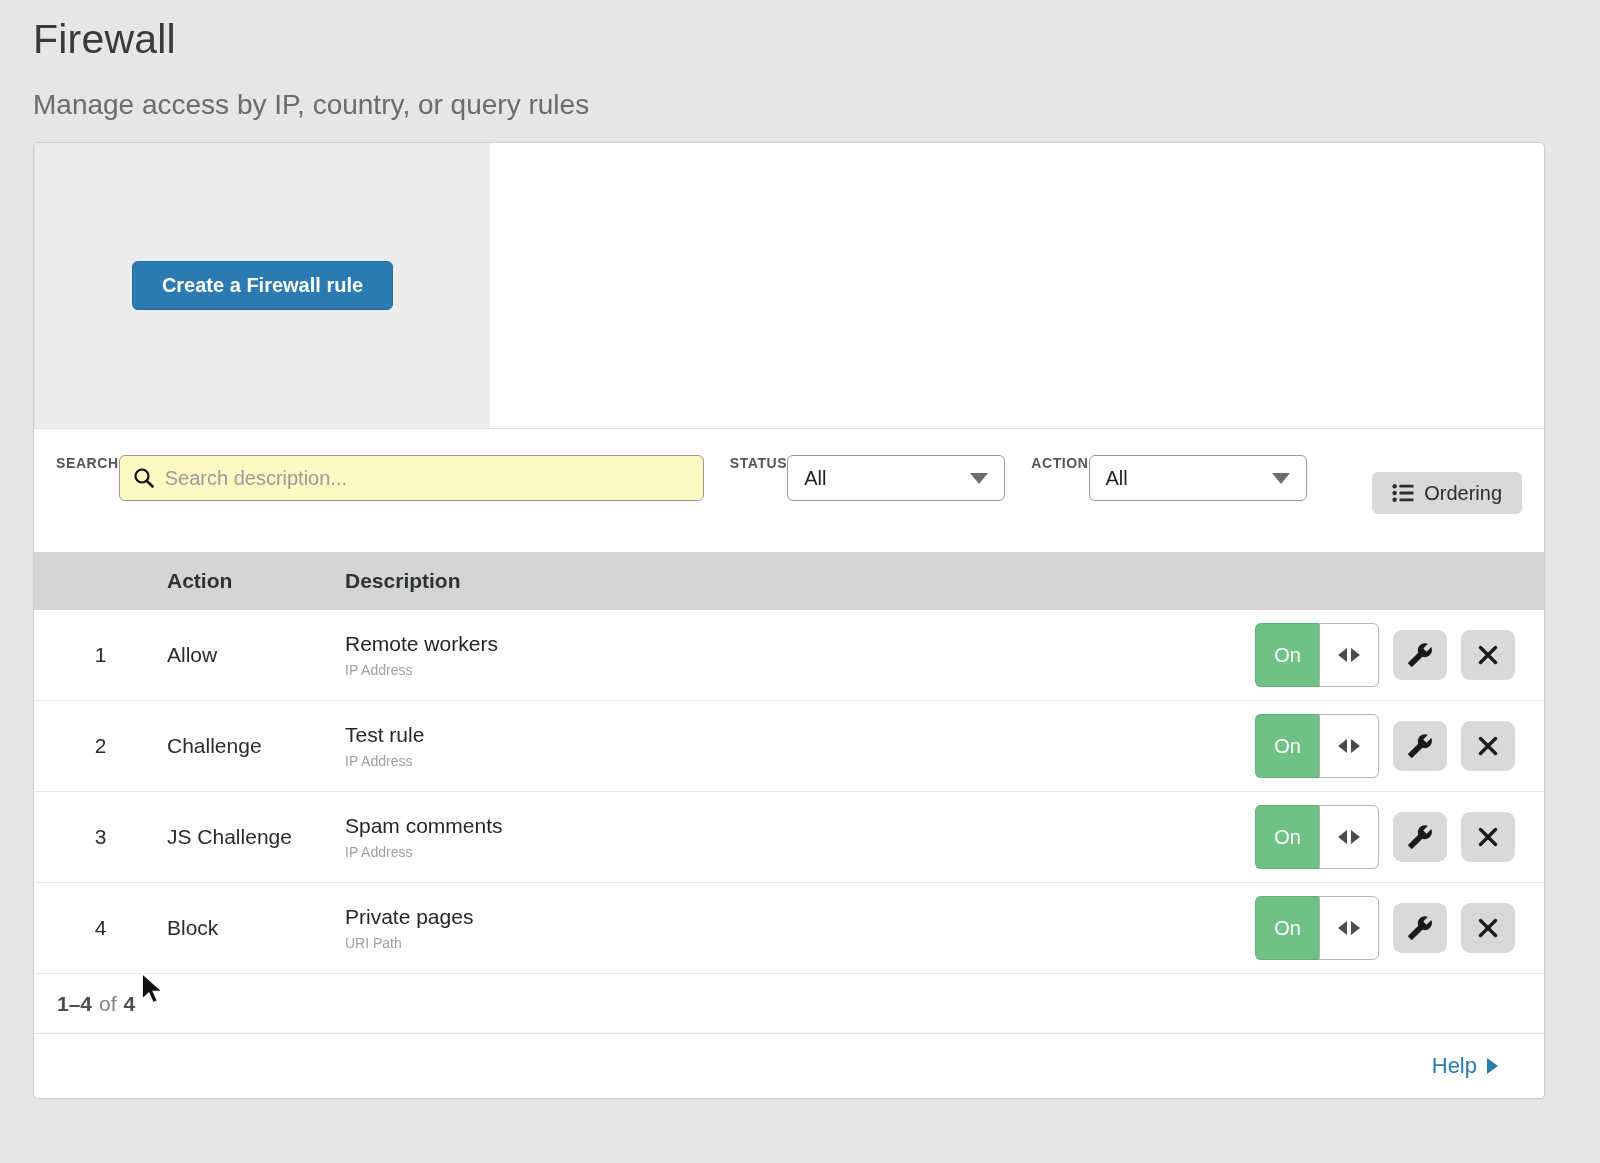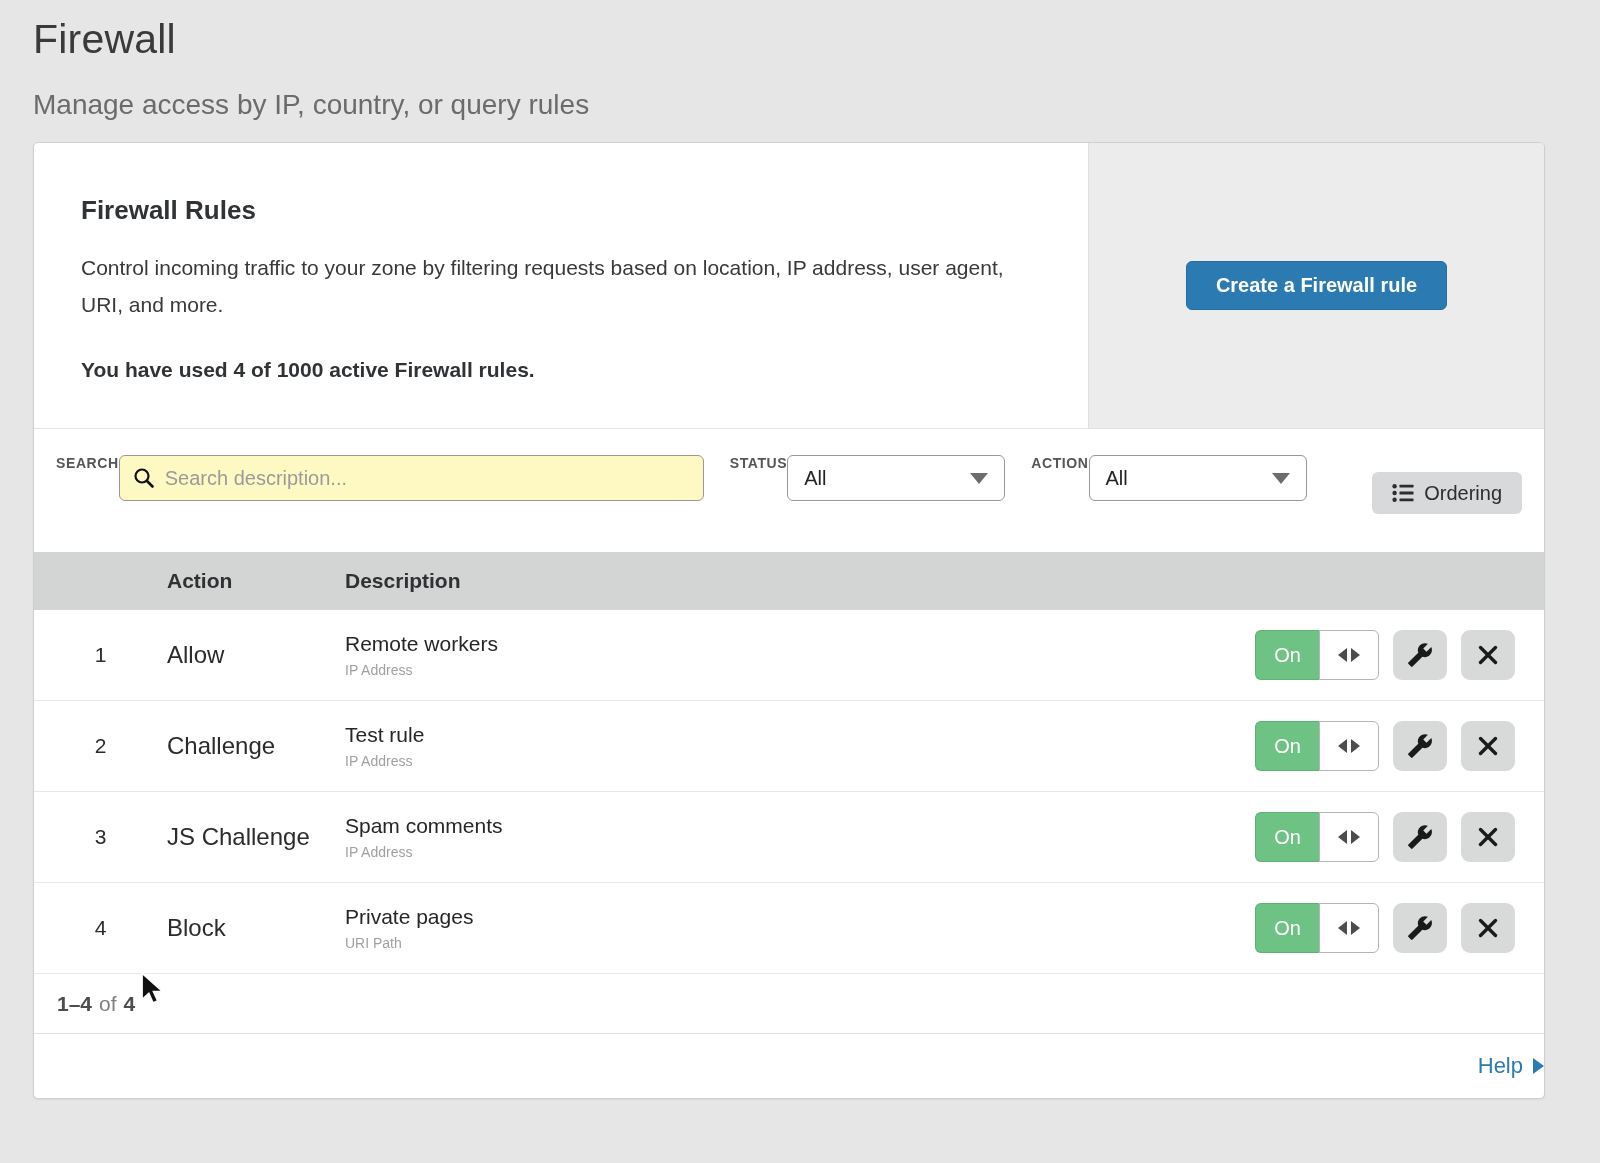--- a/index.html
+++ b/index.html
@@ -117,29 +117,29 @@
   .col-num { width: 133px; text-align: center; flex: 0 0 auto; }
   .col-action { width: 178px; flex: 0 0 auto; }
   .col-desc { flex: 1; }
   .row {
     height: 91px;
     display: flex; align-items: center;
     border-bottom: 1px solid #e7e7e7;
     background: #fff;
   }
   .row .col-num { font-size: 21px; color: #2b2b2b; }
-  .row .col-action { font-size: 24px; color: #2b2b2b; }
+  .row .col-action { font-size: 21px; color: #2b2b2b; }
   .desc-title { font-size: 21px; color: #262626; }
   .desc-sub { font-size: 14px; color: #a0a0a0; margin-top: 6px; }
   .controls {
     margin-left: auto;
     display: flex; align-items: center; gap: 14px;
     padding-right: 29px;
   }
-  .toggle { display: flex; height: 50px; cursor: pointer; }
+  .toggle { display: flex; height: 64px; cursor: pointer; }
   .toggle-on {
     width: 64px;
     background: #6ec283;
     border: 1px solid #5fb176;
     border-right: none;
     border-radius: 6px 0 0 6px;
     color: #fff; font-size: 20px;
     display: flex; align-items: center; justify-content: center;
   }
   .toggle-handle {
@@ -165,20 +165,21 @@
     display: flex; align-items: center;
     padding-left: 23px;
     font-size: 21px;
     border-bottom: 1px solid #e2e2e2;
   }
   .count-strong { font-weight: 700; color: #4b4d4f; }
   .count-of { color: #7d7f81; margin: 0 7px; }
   .help-row {
     height: 64px;
     display: flex; align-items: center; justify-content: flex-end;
+    padding-right: 46px;
   }
   .help-link {
     display: flex; align-items: center; gap: 10px;
     font-size: 22px; color: #2b7ab2;
     text-decoration: none; cursor: pointer;
   }
   .help-arrow { width: 0; height: 0; border-top: 8px solid transparent; border-bottom: 8px solid transparent; border-left: 11px solid #2b7ab2; }
 
   .mouse-cursor { position: absolute; left: 140px; top: 972px; z-index: 10; pointer-events: none; }
 </style>
@@ -186,25 +187,20 @@
 <body>
 
 <div class="page-header">
   <h1 class="page-title">Firewall</h1>
   <div class="page-subtitle">Manage access by IP, country, or query rules</div>
 </div>
 
 <div class="card">
 
   <div class="top-section">
-    <div class="top-left">
-      <div class="panel-title">Firewall Rules</div>
-      <div class="panel-desc">Control incoming traffic to your zone by filtering requests based on location, IP address, user agent, URI, and more.</div>
-      <div class="panel-usage">You have used 4 of 1000 active Firewall rules.</div>
-    </div>
     <div class="top-right">
       <button class="create-btn">Create a Firewall rule</button>
     </div>
   </div>
 
   <div class="filter-bar">
     <div class="filter-group">
       <div class="filter-label">SEARCH</div>
       <div class="search-box">
         <svg width="24" height="24" viewBox="0 0 24 24" fill="none">

